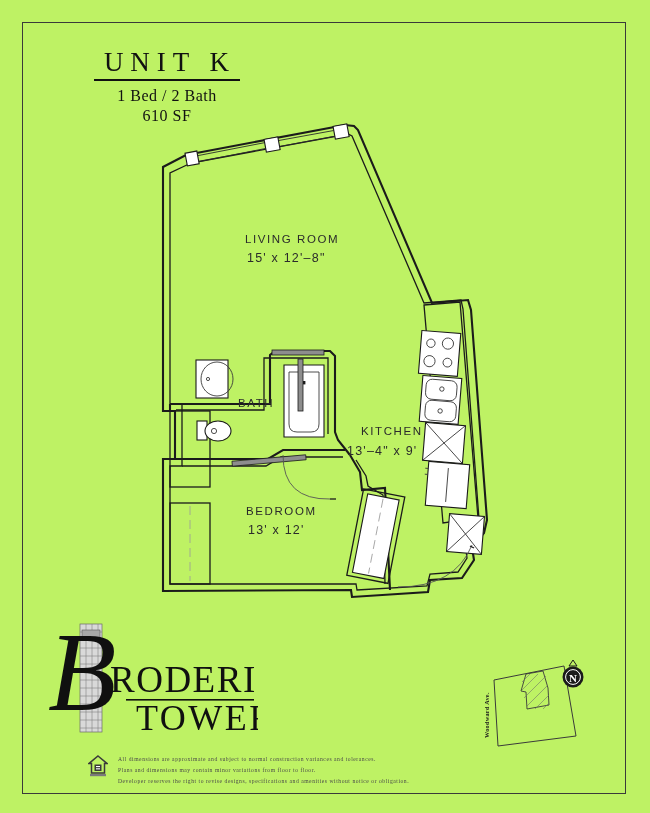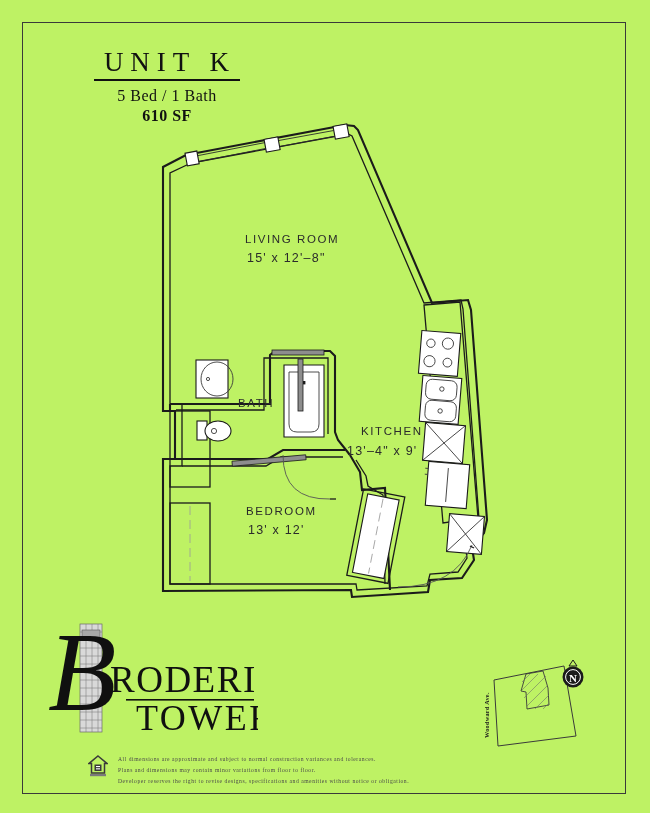--- a/index.html
+++ b/index.html
@@ -56,21 +56,20 @@
     font-size: 16px;
     line-height: 1.25;
     color: #111;
     letter-spacing: 0.5px;
   }
   #unit-area {
     font-size: 16px;
     line-height: 1.3;
     color: #111;
     letter-spacing: 0.5px;
-    font-weight: bold;
   }
 
   
   #plan-wrap {
     position: absolute;
     left: 0;
     top: 0;
     width: 592px;
     height: 813px;
     pointer-events: none;
@@ -166,21 +165,21 @@
 </head>
 <body>
 
 <div id="page">
 
   <div id="page-border"></div>
 
   <div id="header">
     <div id="unit-title">UNIT K</div>
     <div id="title-rule"></div>
-    <div id="unit-beds">5 Bed / 1 Bath</div>
+    <div id="unit-beds">1 Bed / 2 Bath</div>
     <div id="unit-area">610 SF</div>
   </div>
 
   <div id="plan-wrap">
     <svg id="plan-svg" width="650" height="813" viewBox="0 0 650 813" xmlns="http://www.w3.org/2000/svg">
 
       <g>
 
         <path class="wall" d="M186,155 L345,125 L345,125 L354,126 L358,130 L432,303 L468,300 L471,310 L487,520
                                L484,533 L472,547 L474,560 L462,578 L430,580 L428,592 L352,597 L351,590 L163,591

